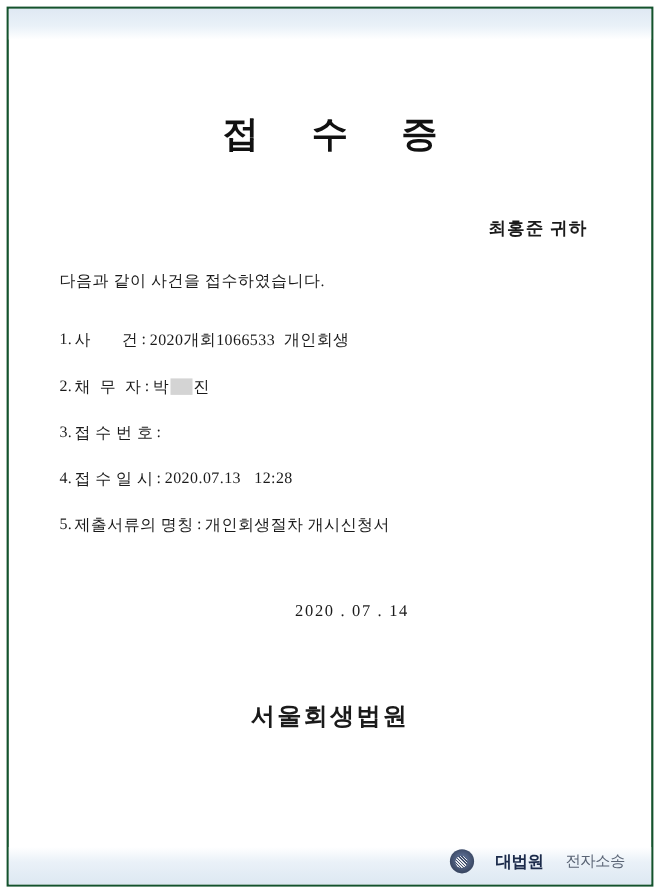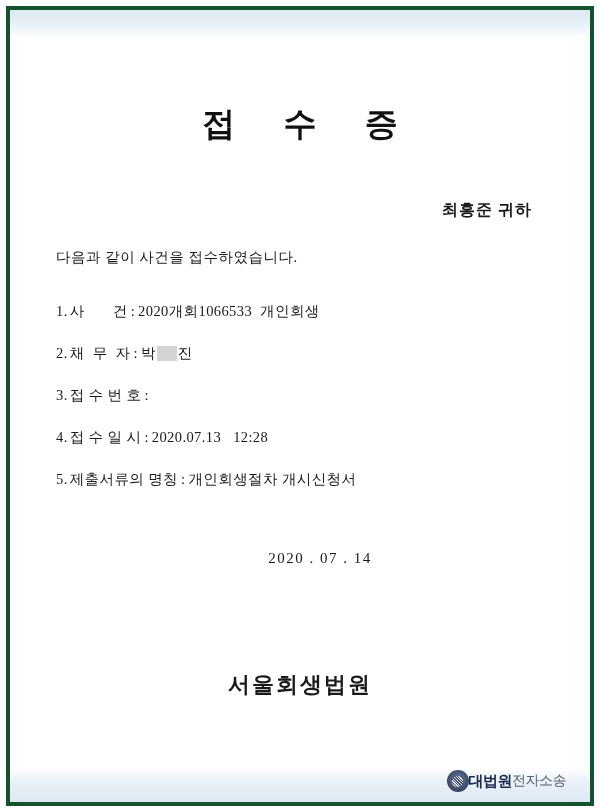--- a/index.html
+++ b/index.html
@@ -21,21 +21,21 @@
     background: #ffffff;
     box-sizing: border-box;
   }
   
   .frame {
     position: absolute;
     left: 6px;
     top: 6px;
     right: 6px;
     bottom: 6px;
-    border: 4px solid #14532d;
+    border: 2px solid #14532d;
     box-sizing: border-box;
     background: #ffffff;
   }
   
   .top-band {
     position: absolute;
     left: 0;
     top: 0;
     width: 100%;
     height: 28px;
@@ -126,36 +126,35 @@
   }
   .court-name {
     position: absolute;
     top: 628px;
     left: 0;
     width: 100%;
     text-align: center;
     font-size: 22px;
     font-weight: bold;
     letter-spacing: 2px;
-    margin-top: 32px;
   }
   .footnote {
     position: absolute;
     top: 690px;
     left: 40px;
     font-size: 13.5px;
     letter-spacing: 0.3px;
   }
   .logo {
     position: absolute;
     right: 24px;
     bottom: 10px;
     display: flex;
     align-items: center;
-    gap: 0;
+    gap: 20px;
   }
   .logo-emblem {
     width: 22px;
     height: 22px;
     border-radius: 50%;
     background: radial-gradient(circle at 50% 45%, #6b7fa8 0%, #3c4a66 65%, #2a3550 100%);
     position: relative;
     flex: none;
   }
   .logo-emblem::after {

